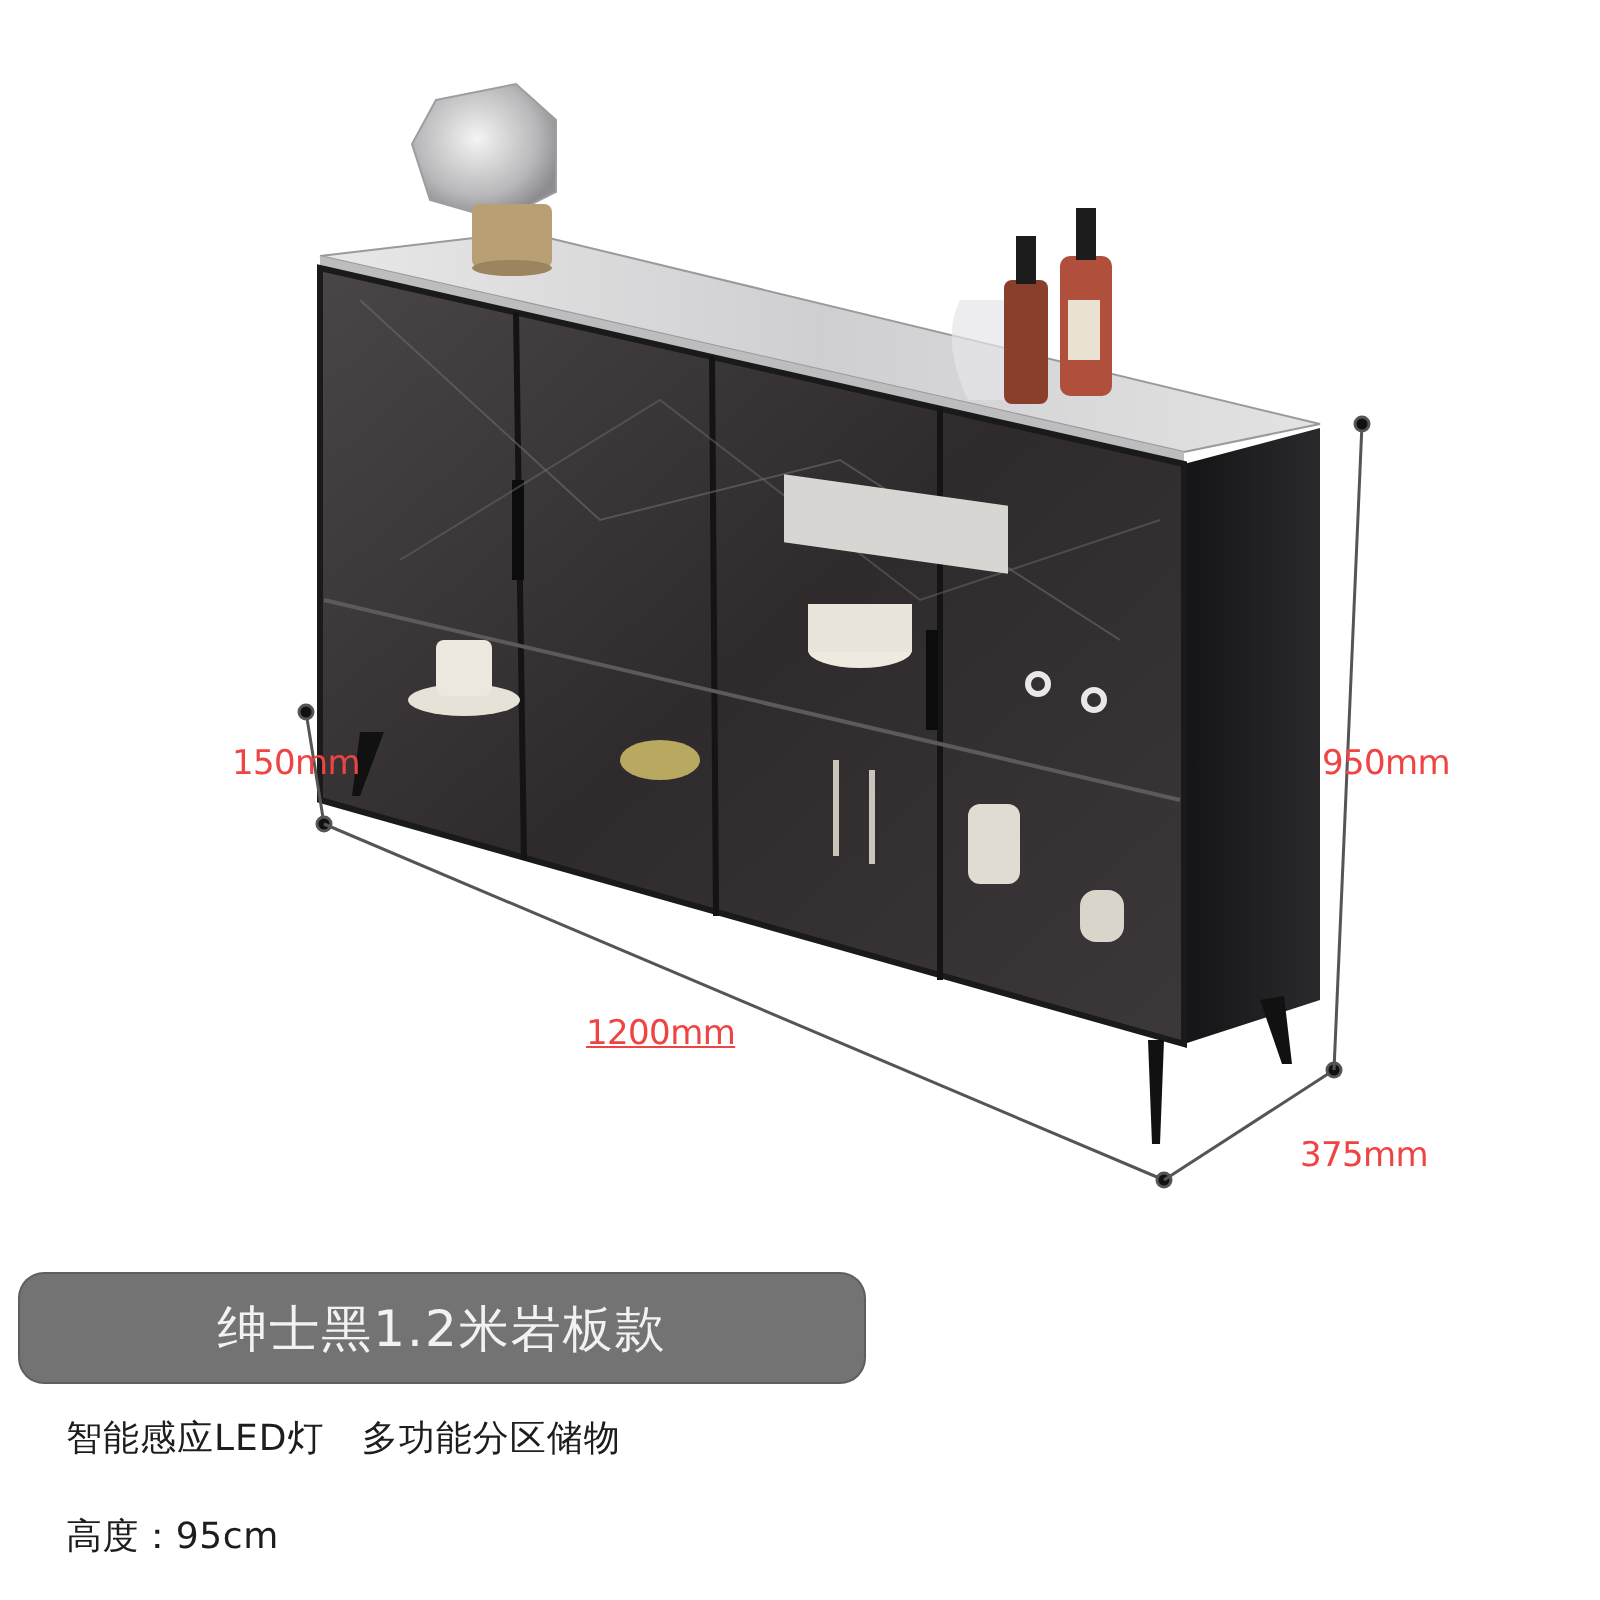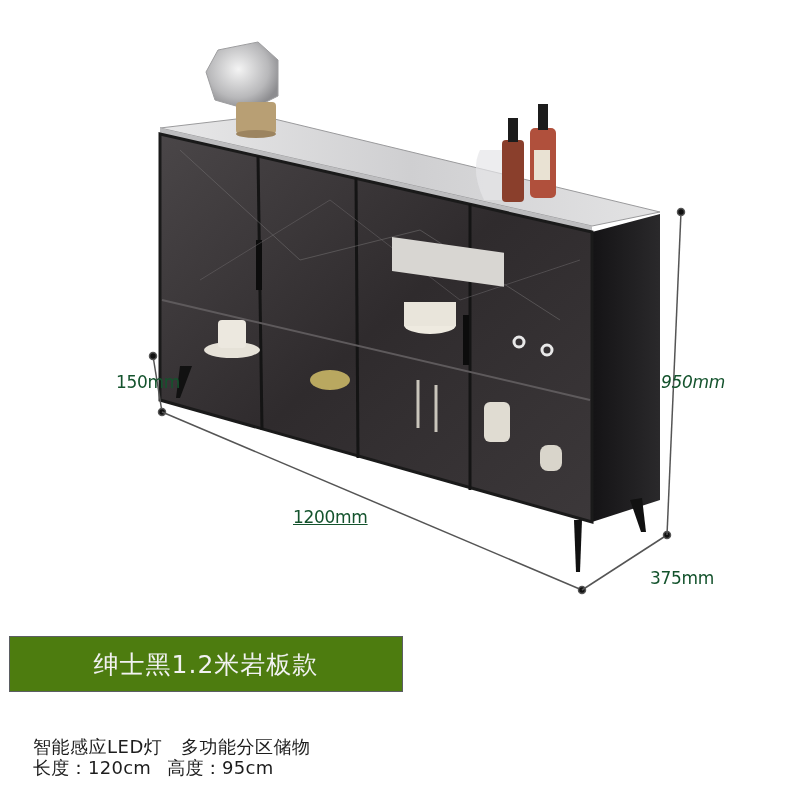--- a/index.html
+++ b/index.html
@@ -4,27 +4,28 @@
 <style>
   html, body { margin: 0; padding: 0; }
   body {
     width: 800px; height: 800px; position: relative; overflow: hidden;
     background: #ffffff;
     font-family: "DejaVu Sans", "Liberation Sans", sans-serif;
     color: #222;
   }
   .stage { position: absolute; left: 0; top: 0; width: 800px; height: 630px; }
   .dim-label {
-    position: absolute; font-size: 17px; color: #14532d; white-space: nowrap;
+    position: absolute; font-size: 17px; color: #ef4444; white-space: nowrap;
     font-family: "DejaVu Sans", sans-serif; letter-spacing: -0.3px;
   }
   .banner {
-    position: absolute; left: 10px; top: 637px; width: 392px; height: 54px;
-    background: #4d7c0f; display: flex; align-items: center; justify-content: center;
+    position: absolute; left: 10px; top: 637px; width: 422px; height: 54px;
+    background: #737373; display: flex; align-items: center; justify-content: center;
     box-shadow: 0 0 0 1px #5b5e63;
+    border-radius: 12px;
   }
   .banner span { color: #f2f2f2; font-size: 25px; letter-spacing: 1px; }
   .feature-line {
     position: absolute; left: 33px; top: 707px; font-size: 18px; color: #1d1d1d;
     white-space: nowrap; letter-spacing: 0.5px;
   }
   .spec-line {
     position: absolute; left: 33px; top: 756px; font-size: 18px; color: #1d1d1d;
     white-space: nowrap; display: flex; gap: 16px; letter-spacing: 0.3px;
   }
@@ -126,27 +127,26 @@
 
       <line x1="582" y1="590" x2="667" y2="535"></line>
       <circle cx="667" cy="535" r="3.5"></circle>
 
       <line x1="681" y1="212" x2="667" y2="535"></line>
       <circle cx="681" cy="212" r="3.5"></circle>
     </g>
   </svg>
 
   <span class="dim-label" style="left:116px; top:372px;">150mm</span>
-  <span class="dim-label" style="left:661px; top:372px;font-style:italic;">950mm</span>
+  <span class="dim-label" style="left:661px; top:372px;">950mm</span>
   <span class="dim-label" style="left:293px; top:507px;text-decoration:underline;">1200mm</span>
   <span class="dim-label" style="left:650px; top:568px;">375mm</span>
 </div>
 
 <div class="banner">
   <span>绅士黑1.2米岩板款</span>
 </div>
 
-<div class="feature-line" style="white-space:pre;margin-top:28px;">智能感应LED灯   多功能分区储物</div>
+<div class="feature-line" style="white-space:pre;">智能感应LED灯   多功能分区储物</div>
 
 <div class="spec-line">
-  <span><span>长度：</span><span>120cm</span></span>
   <span><span>高度：</span><span>95cm</span></span>
 </div>
 
 </body></html>

